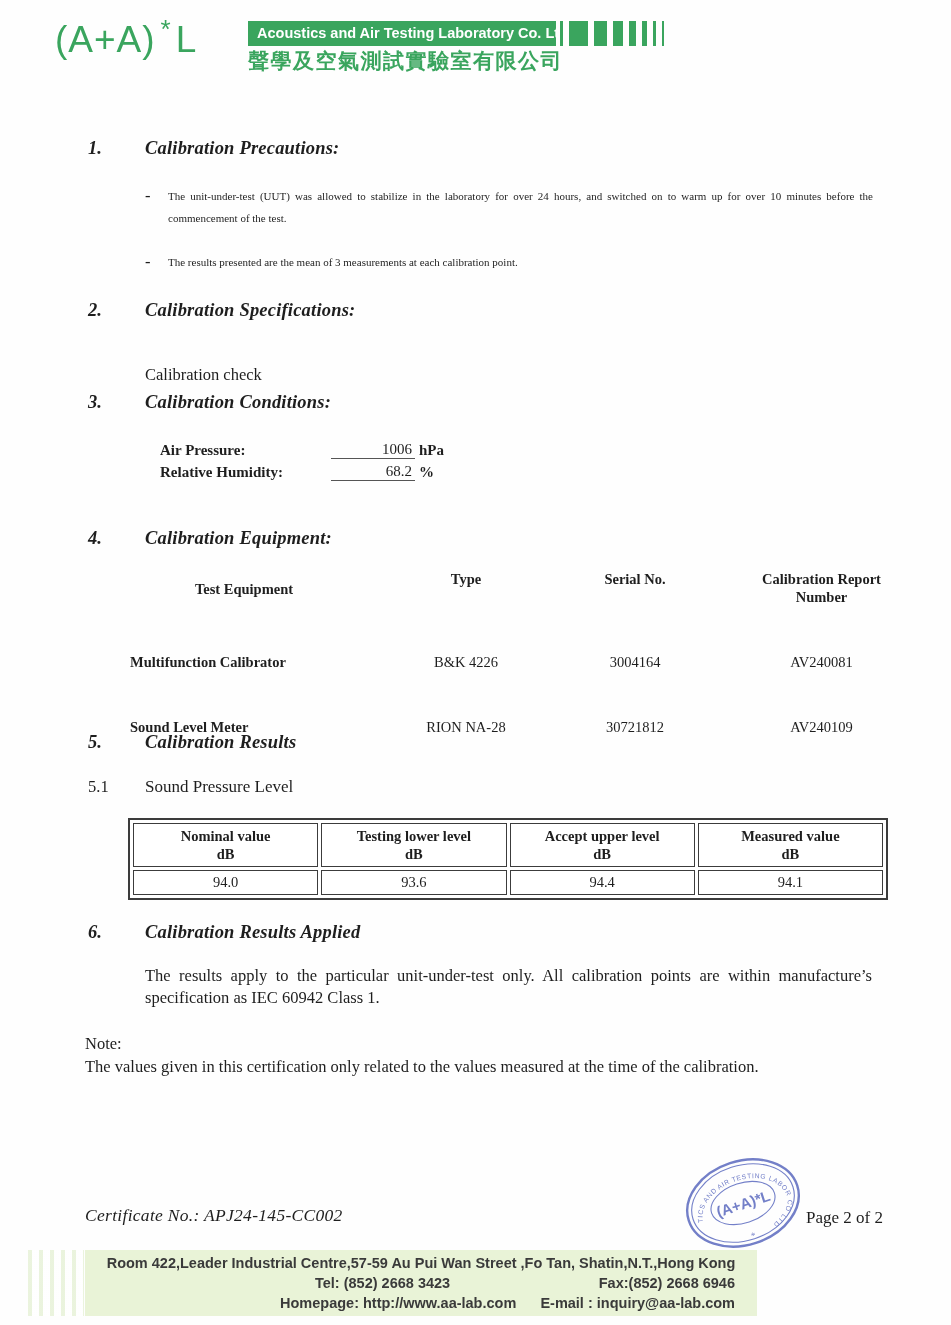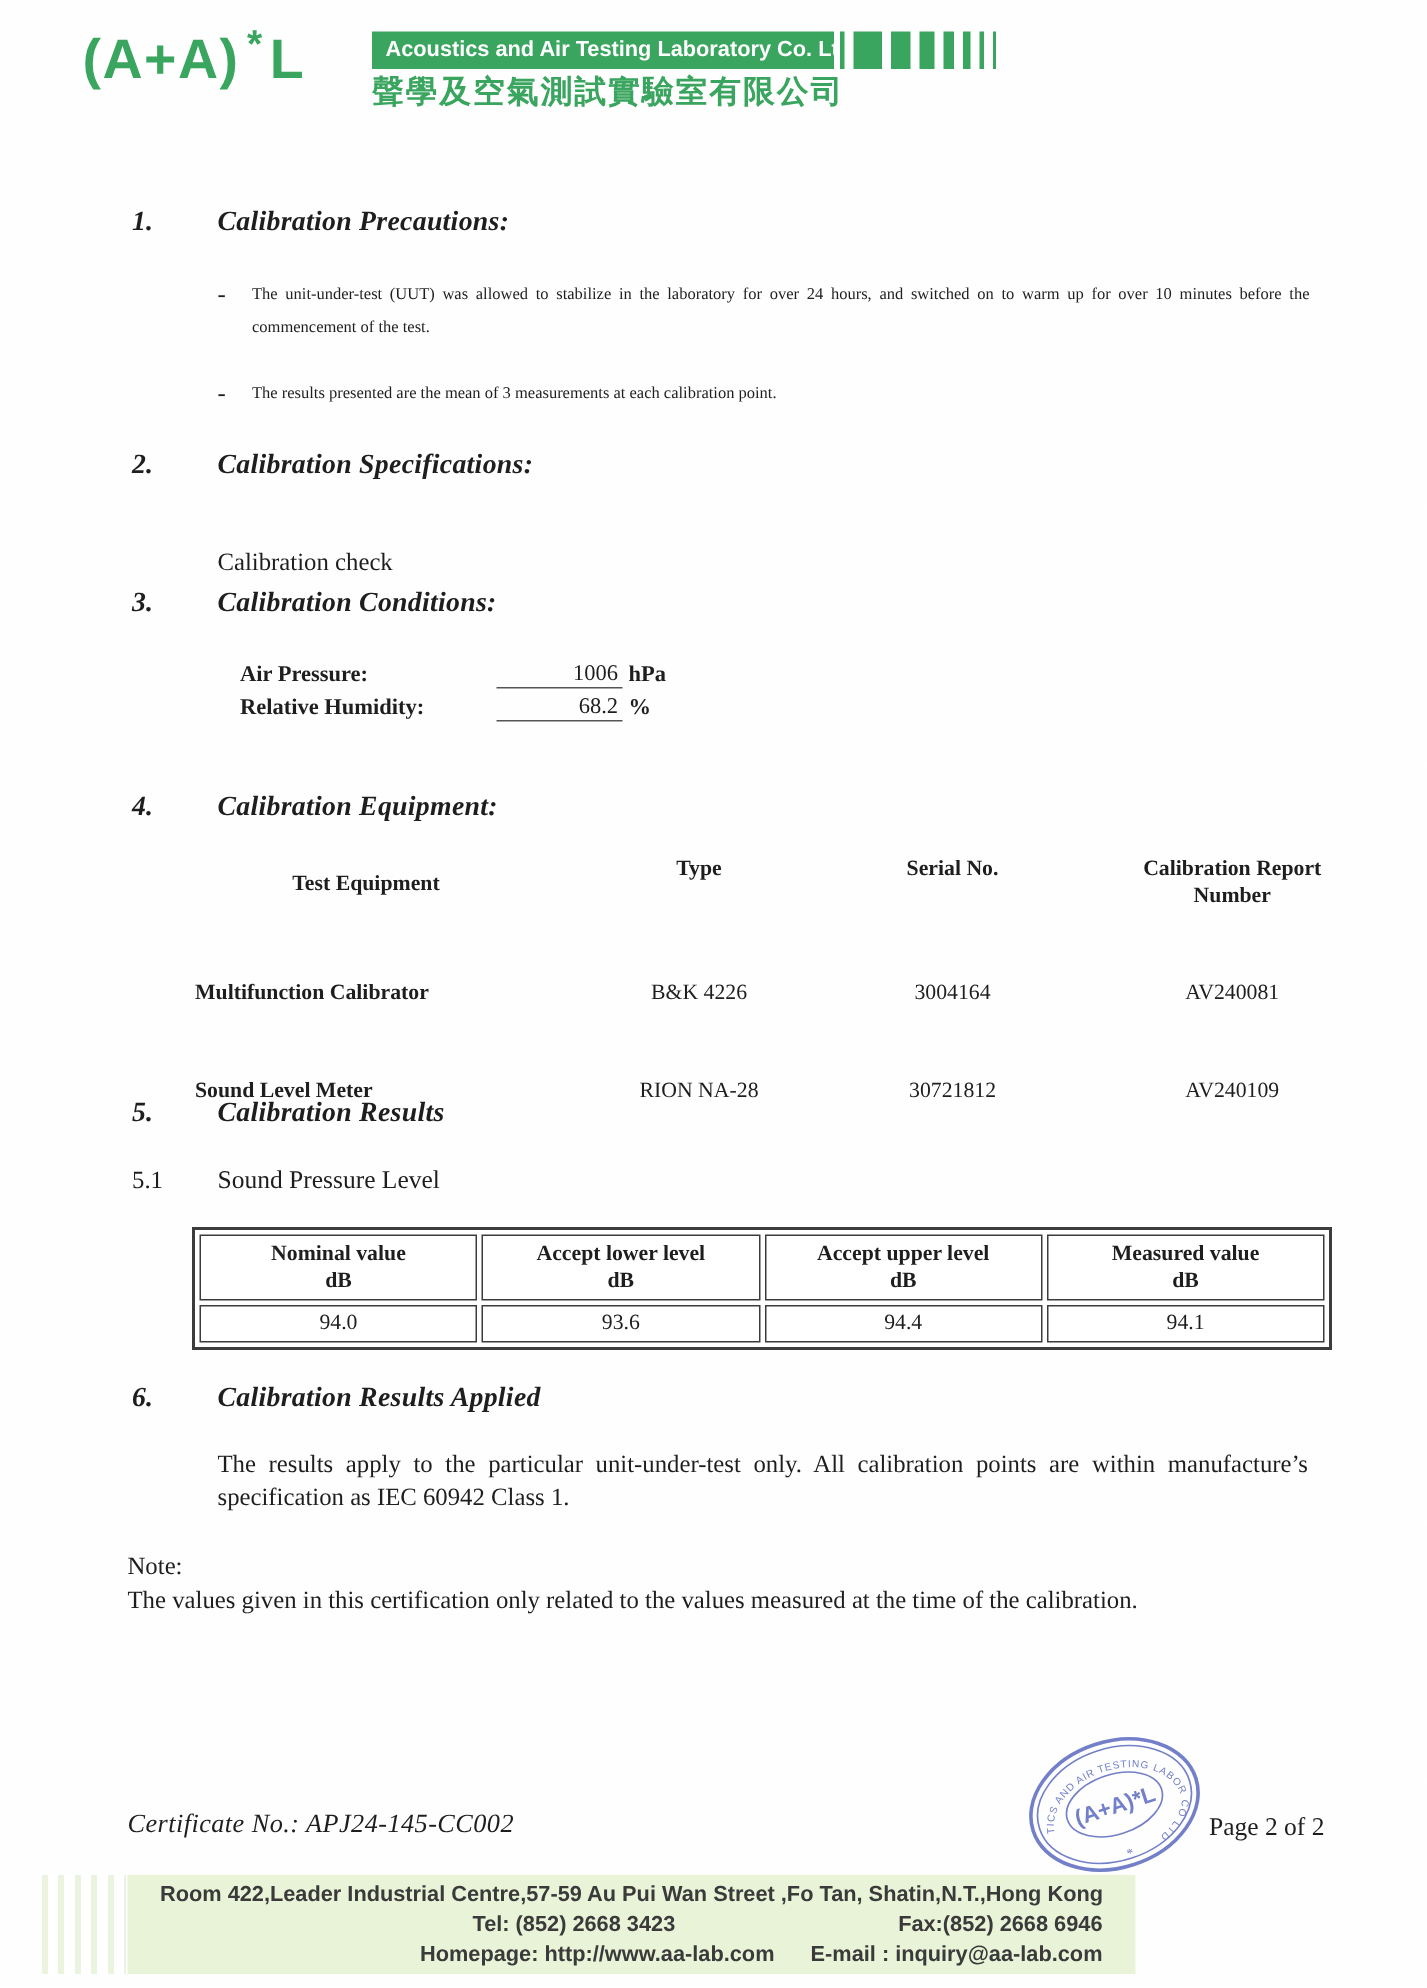--- a/index.html
+++ b/index.html
@@ -11,21 +11,21 @@
   *{margin:0;padding:0;box-sizing:border-box;}
   html,body{background:#ffffff;}
   .page{
     position:relative;width:951px;height:1325px;margin:0 auto;
     background:#fefefe;overflow:hidden;
     font-family:"Liberation Serif",serif;color:var(--ink);
   }
   
   .logo{
     position:absolute;left:55px;top:14px;
-    font-family:"Liberation Sans",sans-serif;font-weight:bold;
+    font-family:"Liberation Sans",sans-serif;font-weight:normal;
     font-size:37px;color:var(--brand-green);letter-spacing:1px;
     white-space:nowrap;
   }
   .logo .star{font-size:26px;vertical-align:14px;padding:0 4px 0 5px;}
   .banner{
     position:absolute;left:248px;top:21px;width:308px;height:25px;
     background:var(--brand-green);color:#ffffff;
     font-family:"Liberation Sans",sans-serif;font-weight:bold;font-size:14.5px;
     line-height:25px;padding-left:9px;white-space:nowrap;
   }
@@ -199,21 +199,21 @@
   </div>
   <div class="results">
     <table>
       <tbody>
           <tr>
         <th style="width:25%">
           <div>Nominal value</div>
           <div>dB</div>
         </th>
         <th style="width:25%">
-          <div>Accept lower level</div>
+          <div>Testing lower level</div>
           <div>dB</div>
         </th>
         <th style="width:25%">
           <div>Accept upper level</div>
           <div>dB</div>
         </th>
         <th style="width:25%">
           <div>Measured value</div>
           <div>dB</div>
         </th>

